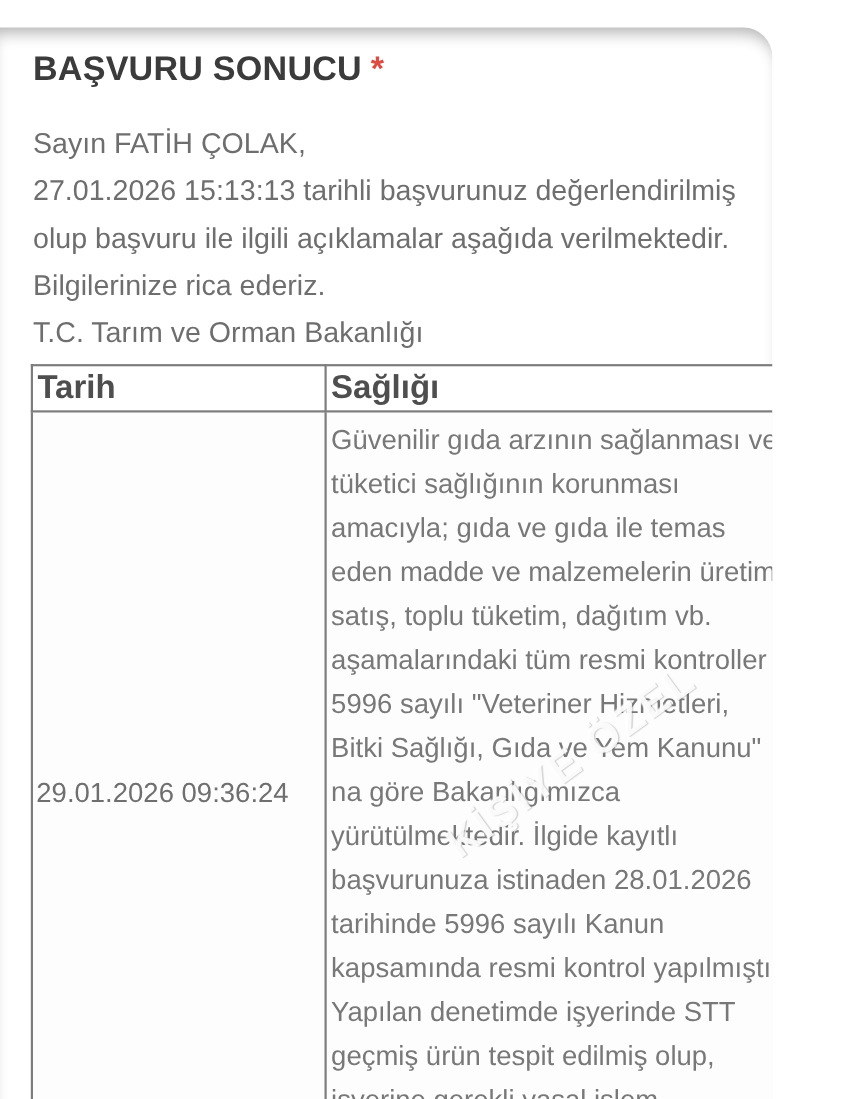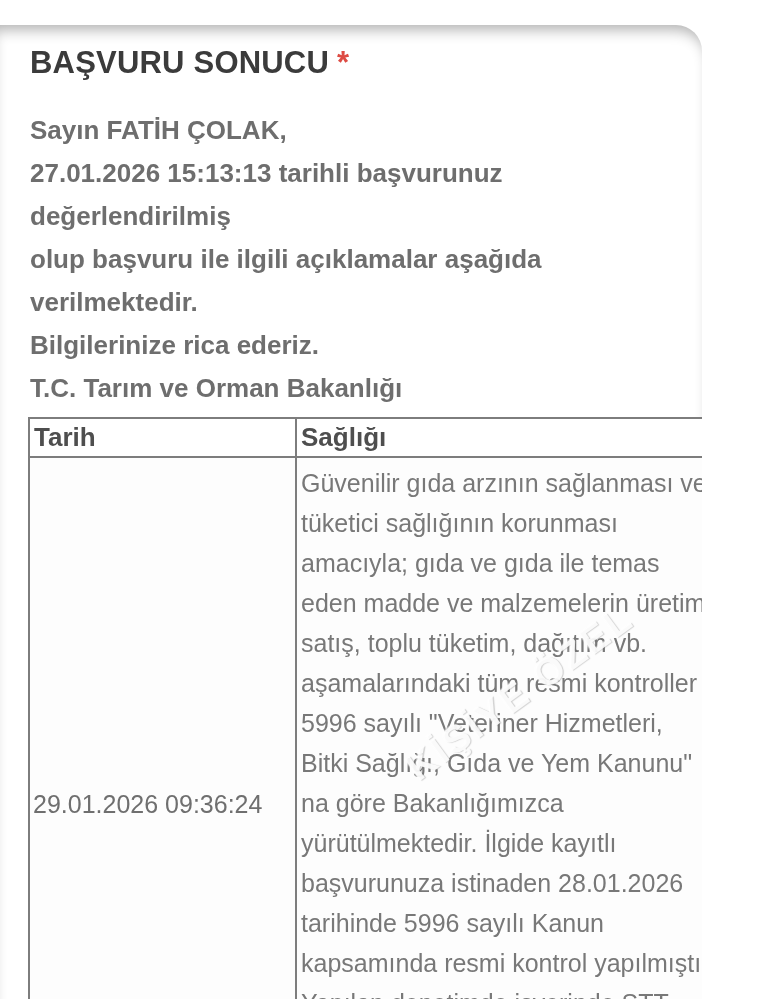--- a/index.html
+++ b/index.html
@@ -36,37 +36,36 @@
     color: #dd4b43;
     font-weight: 800;
     margin-left: 8px;
   }
   .intro {
     margin: 28px 0 0 2px;
     font-size: 26px;
     line-height: 43px;
     color: #6e6e6e;
     white-space: pre-line;
-    font-weight: bold;
   }
   table.result-table {
     margin-top: 7px;
     border-collapse: collapse;
     table-layout: fixed;
     width: 710px;
   }
   table.result-table th,
   table.result-table td {
     border: 2px solid #7d7d7d;
   }
   col.col-date  { width: 267px; }
   col.col-desc  { width: 443px; }
   th {
     text-align: left;
-    font-size: 26px;
+    font-size: 30px;
     font-weight: bold;
     color: #4e4e4e;
     padding: 3px 4px 3px 4px;
     height: 30px;
     background: #ffffff;
   }
   td.date-cell {
     vertical-align: middle;
     font-size: 25px;
     color: #6f6f6f;

